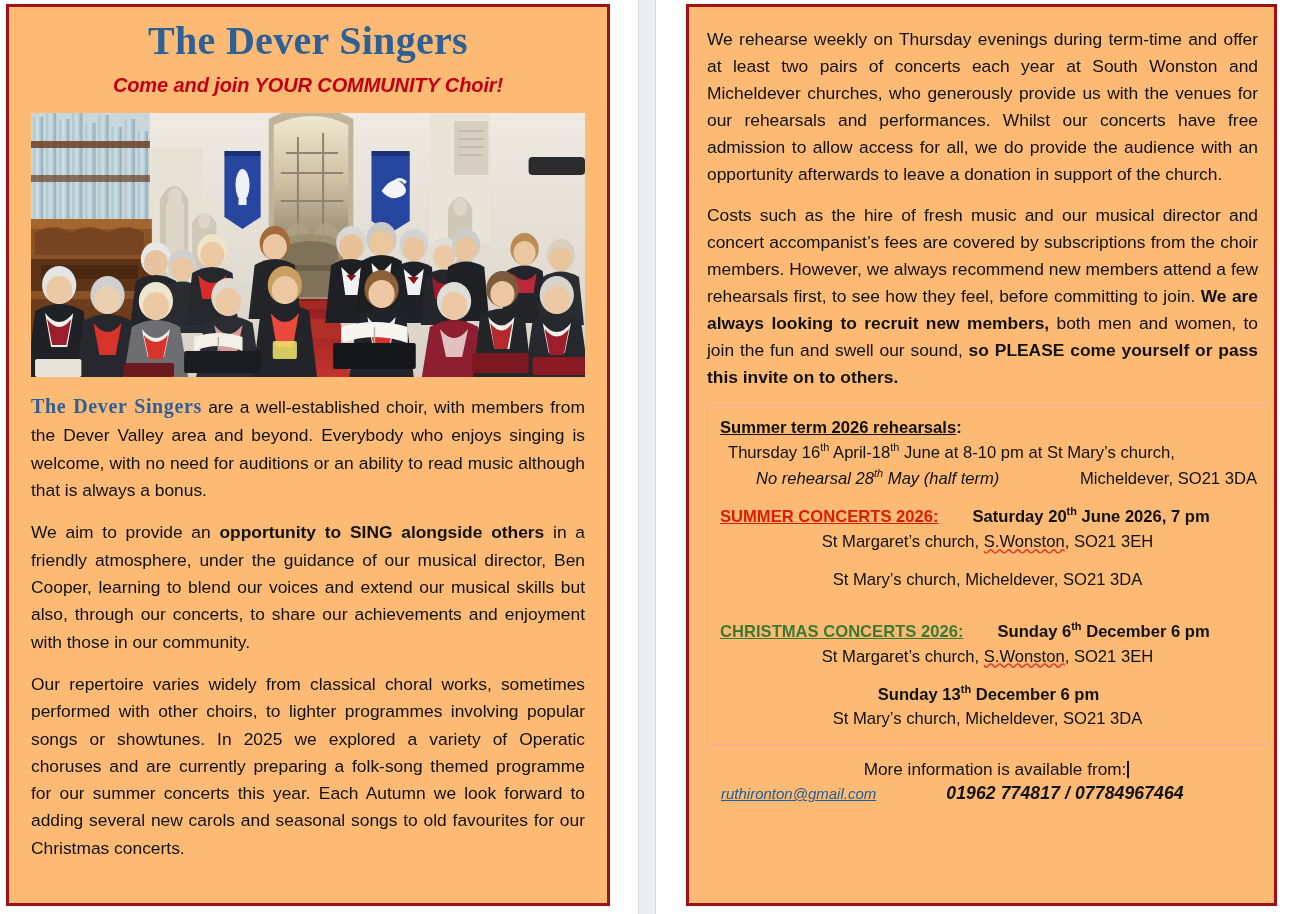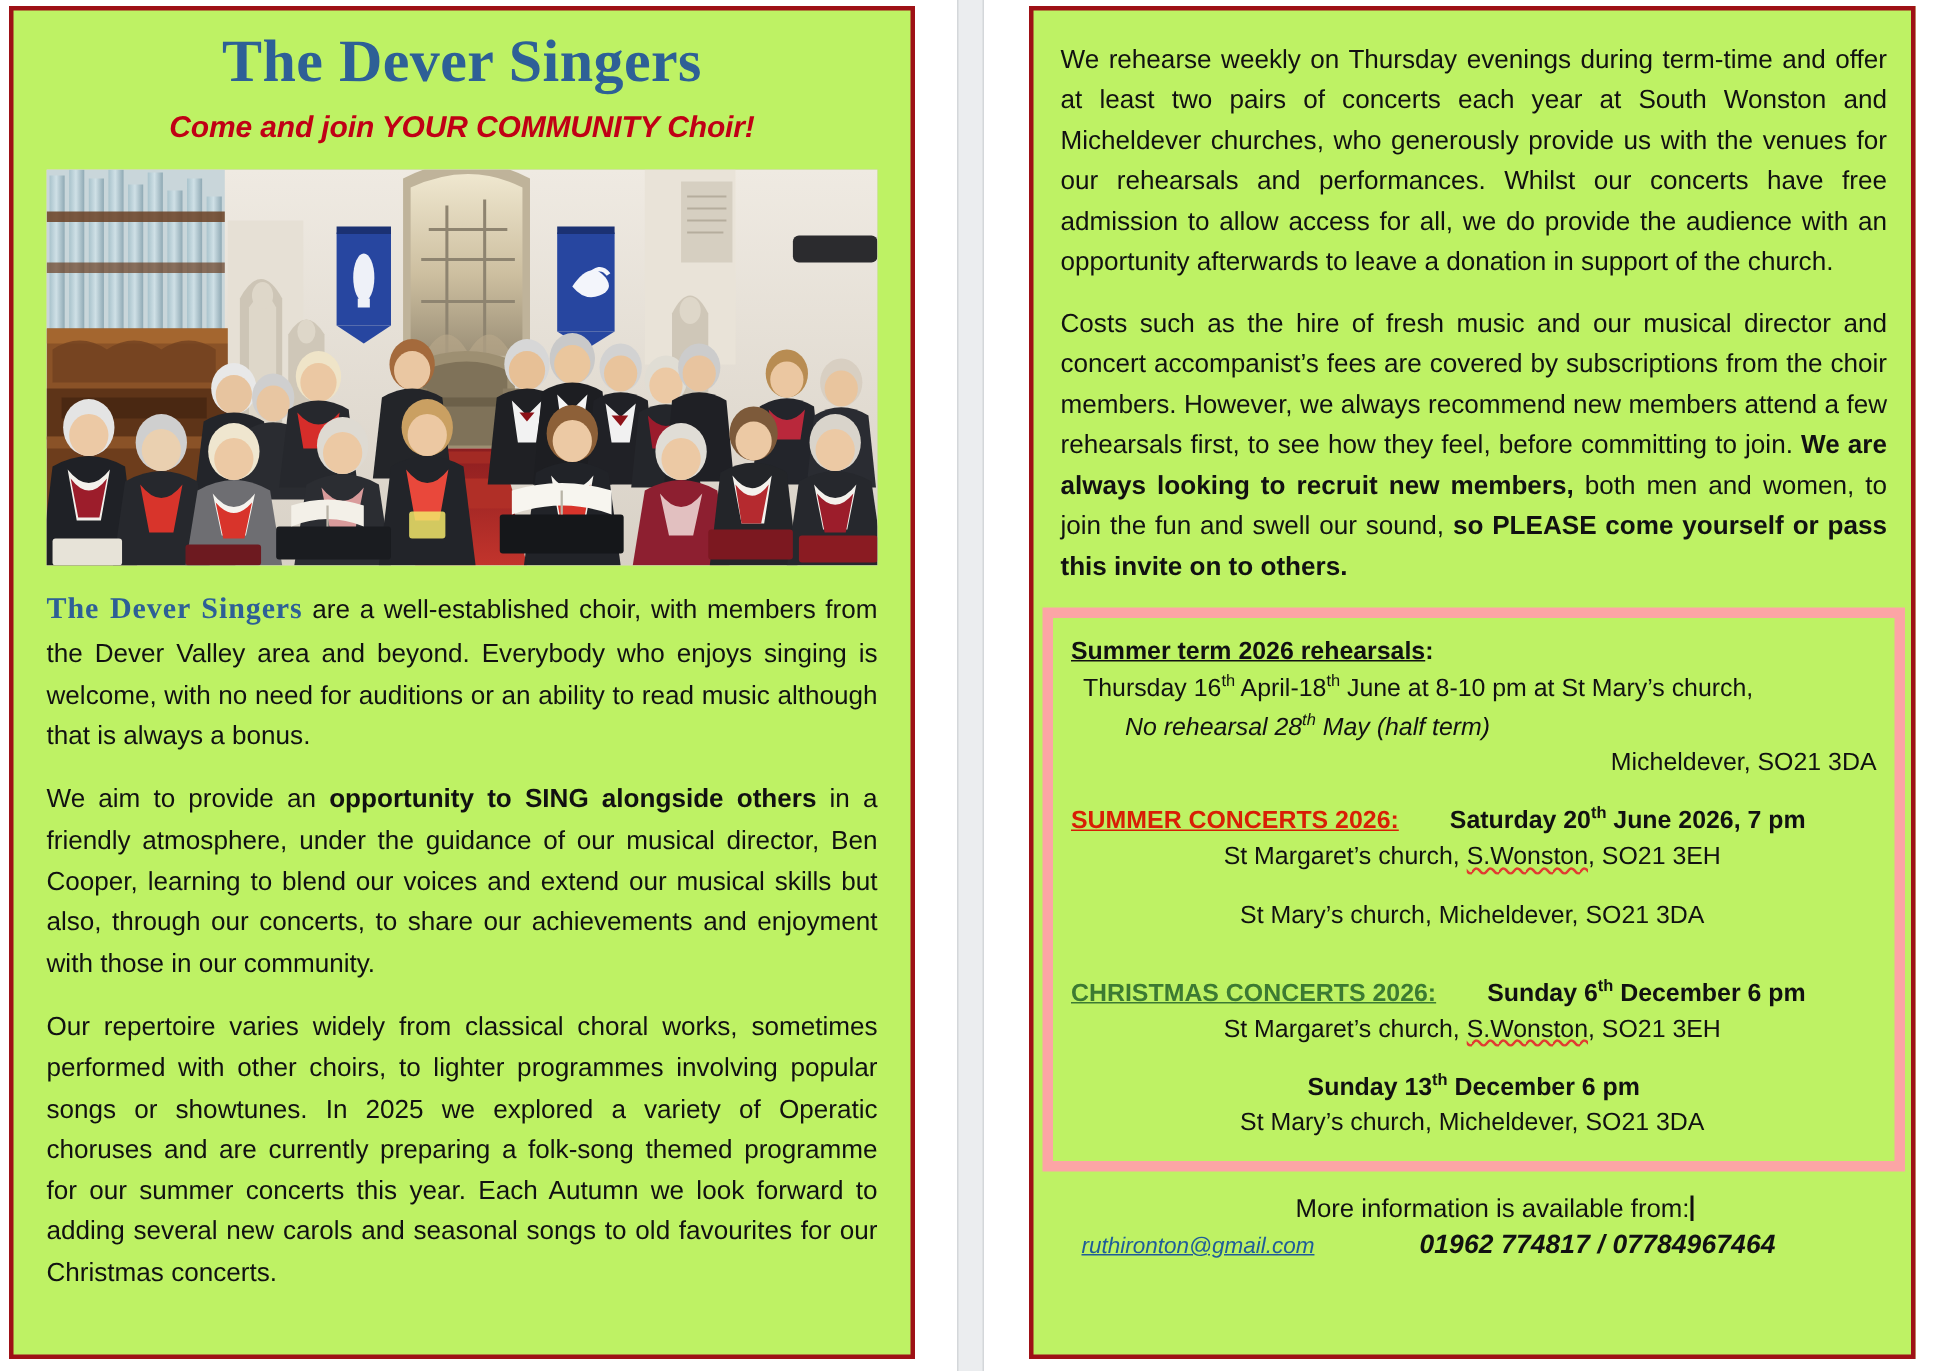--- a/index.html
+++ b/index.html
@@ -18,21 +18,21 @@
   
   .spread {
     position: absolute;
     inset: 0;
     display: block;
   }
   .page {
     position: absolute;
     top: 4px;
     height: 902px;
-    background: #bef264;
+    background: #fdba74;
     border: 3px solid #9E1116;
     box-sizing: border-box;
   }
   .page-left  { left: 6px;  width: 604px; }
   .page-right { left: 686px; width: 591px; }
 
   .gutter {
     position: absolute;
     left: 638px;
     top: 0;
@@ -99,43 +99,42 @@
     padding: 19px 16px 0 18px;
     font-size: 17.4px;
     line-height: 1.55;
     color: #111111;
     text-align: justify;
   }
   .rcol p { margin: 0 0 14px 0; }
 
   
   .sched-box {
-    margin: 4px 4px 0 6px;
-    border: 7px solid #fca5a5;
+    margin: 4px 4px 0 18px;
+    border: 1px solid #fca5a5;
     padding: 10px 12px 12px 12px;
     font-size: 16.6px;
     line-height: 1.42;
     color: #111111;
     box-sizing: border-box;
   }
   .sched-box .row { margin-bottom: 2px; }
   .gap { height: 13px; }
   .u   { text-decoration: underline; }
   .ind1 { padding-left: 8px; }
   .ind2 { padding-left: 36px; }
   .it  { font-style: italic; }
   sup { font-size: .66em; vertical-align: super; line-height: 0; }
 
   .hd-summer    { color: #D81E05; font-weight: bold; text-decoration: underline; }
   .hd-christmas { color: #3C7A32; font-weight: bold; text-decoration: underline; }
 
   .twocol {
     display: flex;
     align-items: baseline;
-    flex-direction: column;
   }
   .twocol .left  { flex: 0 0 auto; }
   .twocol .right { margin-left: auto; }
 
   .concert-line {
     display: flex;
     align-items: baseline;
     margin-bottom: 1px;
   }
   .concert-line .label { flex: 0 0 auto; }

